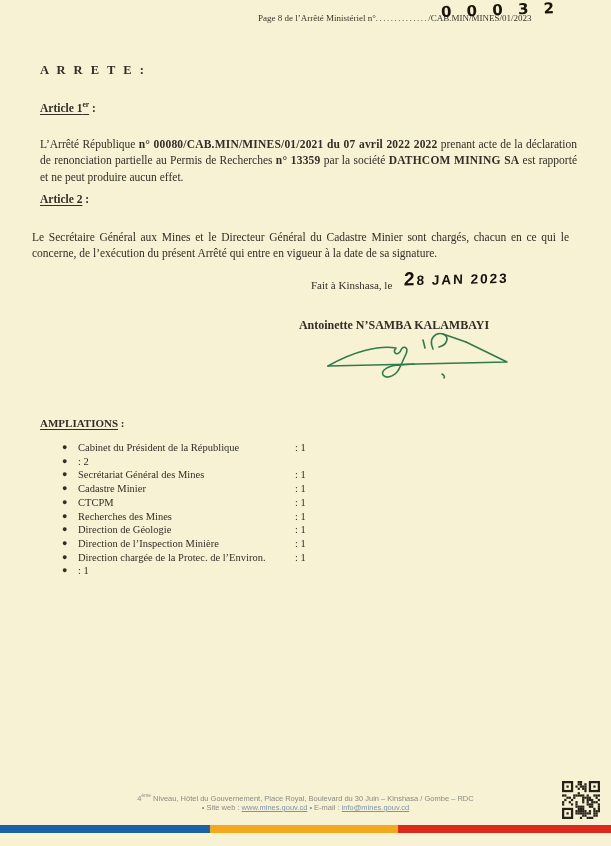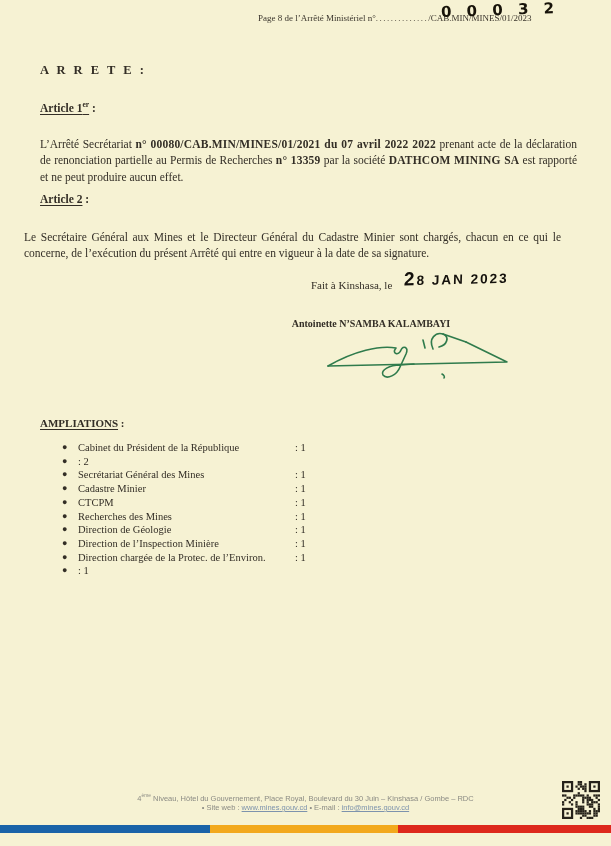--- a/index.html
+++ b/index.html
@@ -19,32 +19,32 @@
   }
 
   
   .arrete { top:63px; left:40px; font-weight:bold; font-size:12.5px; letter-spacing:2.5px; }
   .art-title { font-weight:bold; font-size:11.5px; }
   .art-title .u { text-decoration:underline; text-underline-offset:2px; }
   .a1-title { top:100px; left:40px; }
   .a2-title { top:193px; left:40px; }
   .para { font-size:11.5px; line-height:16.5px; text-align:justify; }
   .a1-body { top:124px; left:40px; width:537px; }
-  .a2-body { top:217px; left:24px; width:537px; }
+  .a2-body { top:217px; left:32px; width:537px; }
   .para b { letter-spacing:0.2px; }
 
   
   .fait-line { top:279px; left:311px; font-size:11px; }
   .date-stamp {
     top:267px; left:404px; font-family:"Liberation Sans", sans-serif; font-weight:bold;
     font-size:13.5px; letter-spacing:2px; color:#14110c; transform:rotate(-1.5deg) skewX(-3deg);
     white-space:nowrap;
   }
   .date-stamp::first-letter { font-size:19px; }
-  .sig-name { top:318px; left:268px; width:206px; text-align:center; font-weight:bold; font-size:10px; white-space:nowrap; }
+  .sig-name { top:318px; left:291px; width:206px; text-align:center; font-weight:bold; font-size:12px; white-space:nowrap; }
   .sig-svg { top:330px; left:320px; }
 
   
   .amp-title { top:417px; left:40px; font-weight:bold; font-size:11px; }
   .amp-title .u { text-decoration:underline; text-underline-offset:2px; }
   .amp-list { top:441px; left:62px; width:300px; }
   .amp-row { display:flex; font-size:10.5px; line-height:13.7px; }
   .amp-bullet { width:16px; font-size:9px; }
   .amp-label { width:217px; }
   .amp-count { }
@@ -66,21 +66,21 @@
 </style>
 </head>
 <body>
 
 <div class="abs header-line"><span>Page 8 de l’Arrêté Ministériel n°</span><span class="dots">..............</span><span>/CAB.MIN/MINES/01/2023</span></div>
 <div class="abs stamp-number">0 0 0 3 2</div>
 
 <div class="abs arrete">A R R E T E :</div>
 
 <div class="abs art-title a1-title"><span class="u"><span>Article 1</span><sup>er</sup></span><span> :</span></div>
-<p class="abs para a1-body"><span>L’Arrêté Secrétariat </span><b>n° 00080/CAB.MIN/MINES/01/2021 du 07 avril 2022 2022</b><span> prenant acte de la déclaration de renonciation partielle au Permis de Recherches </span><b>n° 13359</b><span> par la société </span><b>DATHCOM MINING SA</b><span> est rapporté et ne peut produire aucun effet.</span></p>
+<p class="abs para a1-body"><span>L’Arrêté République </span><b>n° 00080/CAB.MIN/MINES/01/2021 du 07 avril 2022 2022</b><span> prenant acte de la déclaration de renonciation partielle au Permis de Recherches </span><b>n° 13359</b><span> par la société </span><b>DATHCOM MINING SA</b><span> est rapporté et ne peut produire aucun effet.</span></p>
 
 <div class="abs art-title a2-title"><span class="u">Article 2</span><span> :</span></div>
 <p class="abs para a2-body">Le Secrétaire Général aux Mines et le Directeur Général du Cadastre Minier sont chargés, chacun en ce qui le concerne, de l’exécution du présent Arrêté qui entre en vigueur à la date de sa signature.</p>
 
 <div class="abs fait-line">Fait à Kinshasa, le</div>
 <div class="abs date-stamp">28 JAN 2023</div>
 <div class="abs sig-name">Antoinette N’SAMBA KALAMBAYI</div>
 <svg class="abs sig-svg" width="195" height="58" viewBox="0 0 195 58">
   <g fill="none" stroke="#2f7b4c" stroke-width="1.6" stroke-linecap="round" stroke-linejoin="round">
     <path d="M8,36 C34,21 60,15 76,18 C71,24 79,26 81,20 C83,15 89,17 86,24 L80,37 C77,45 67,50 63,45 C60,40 70,35 80,35 L94,34"></path>

